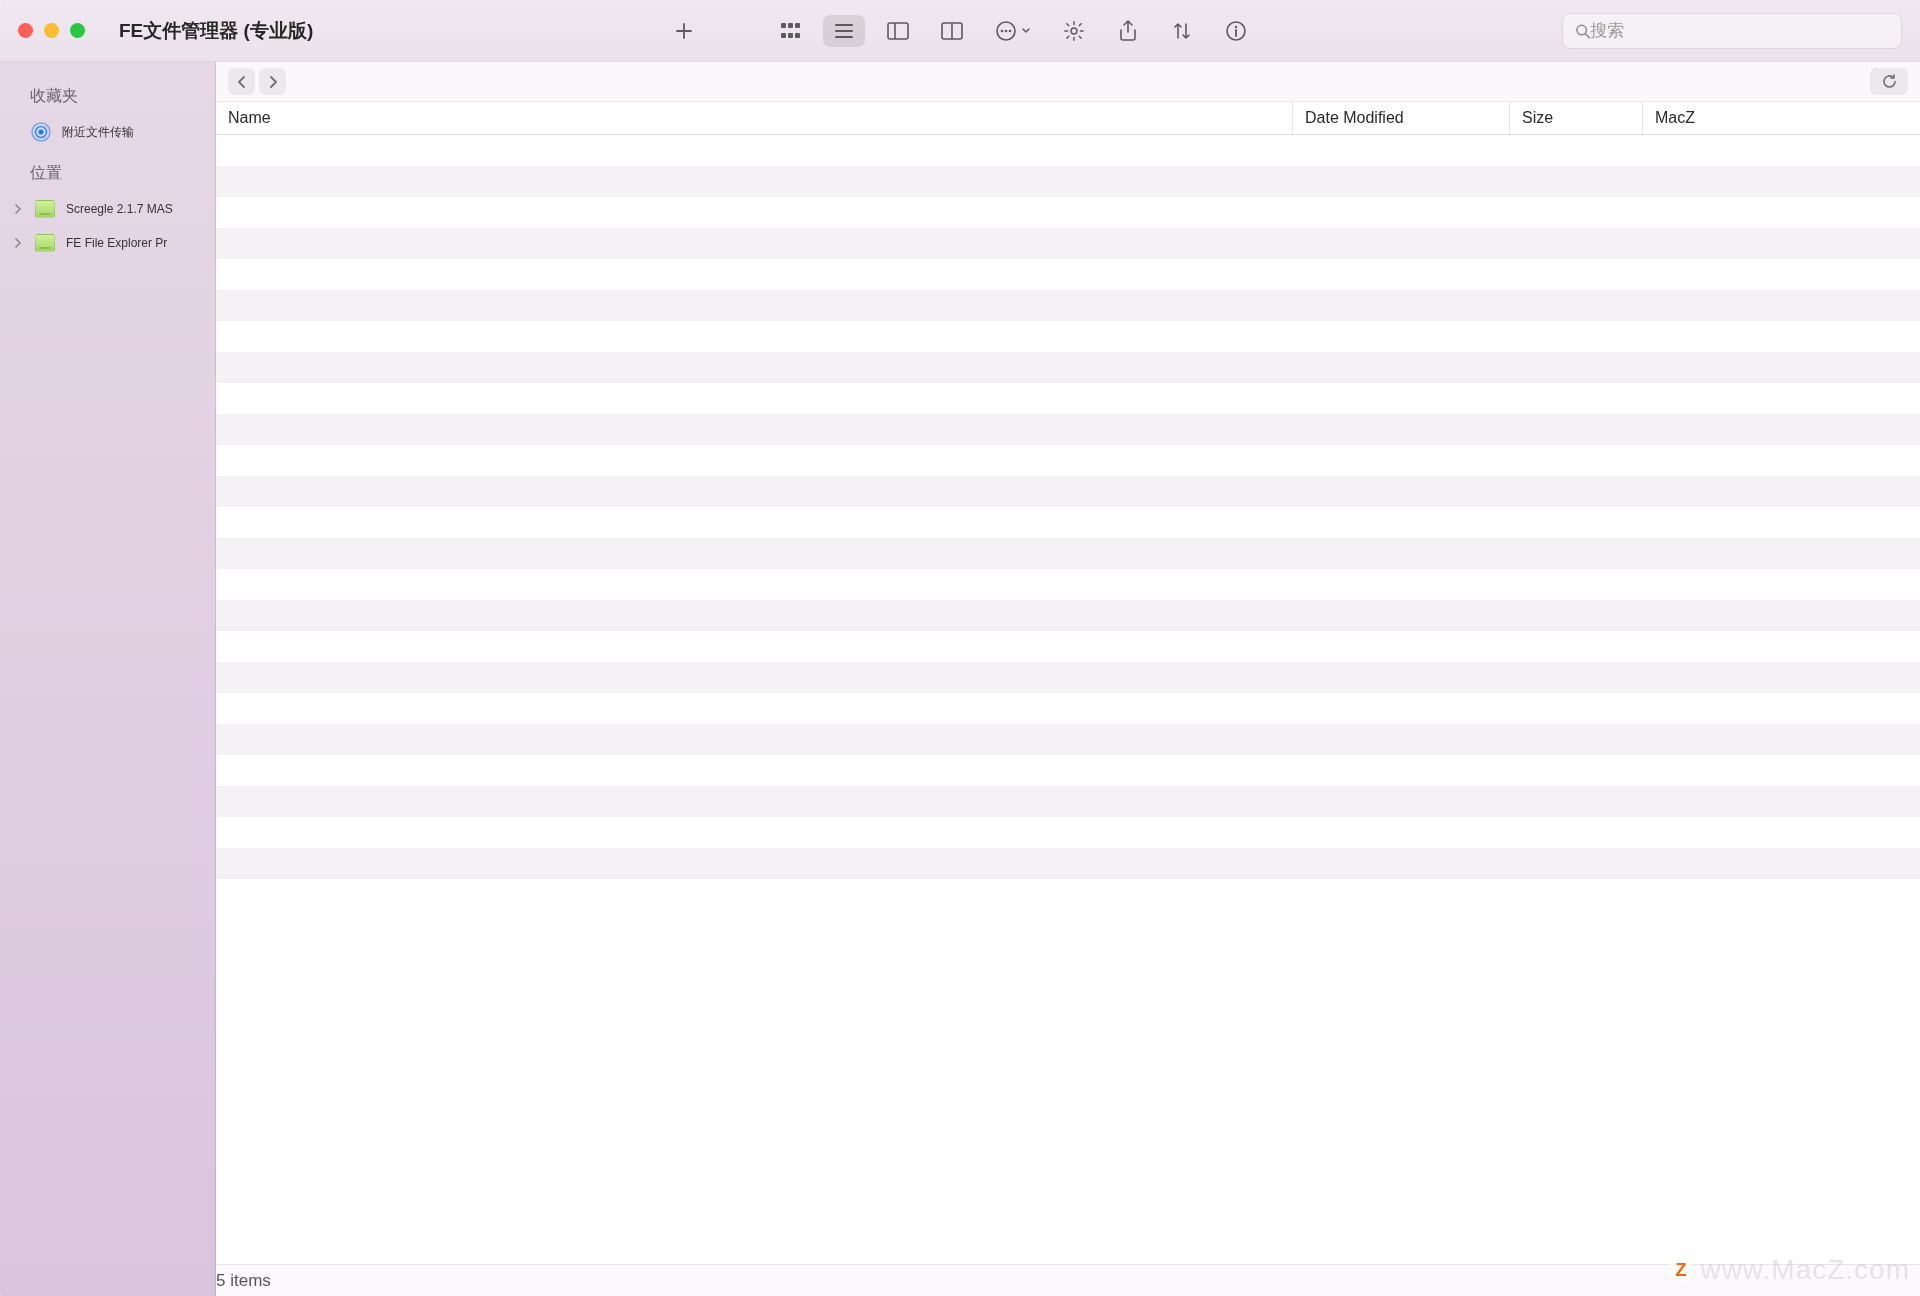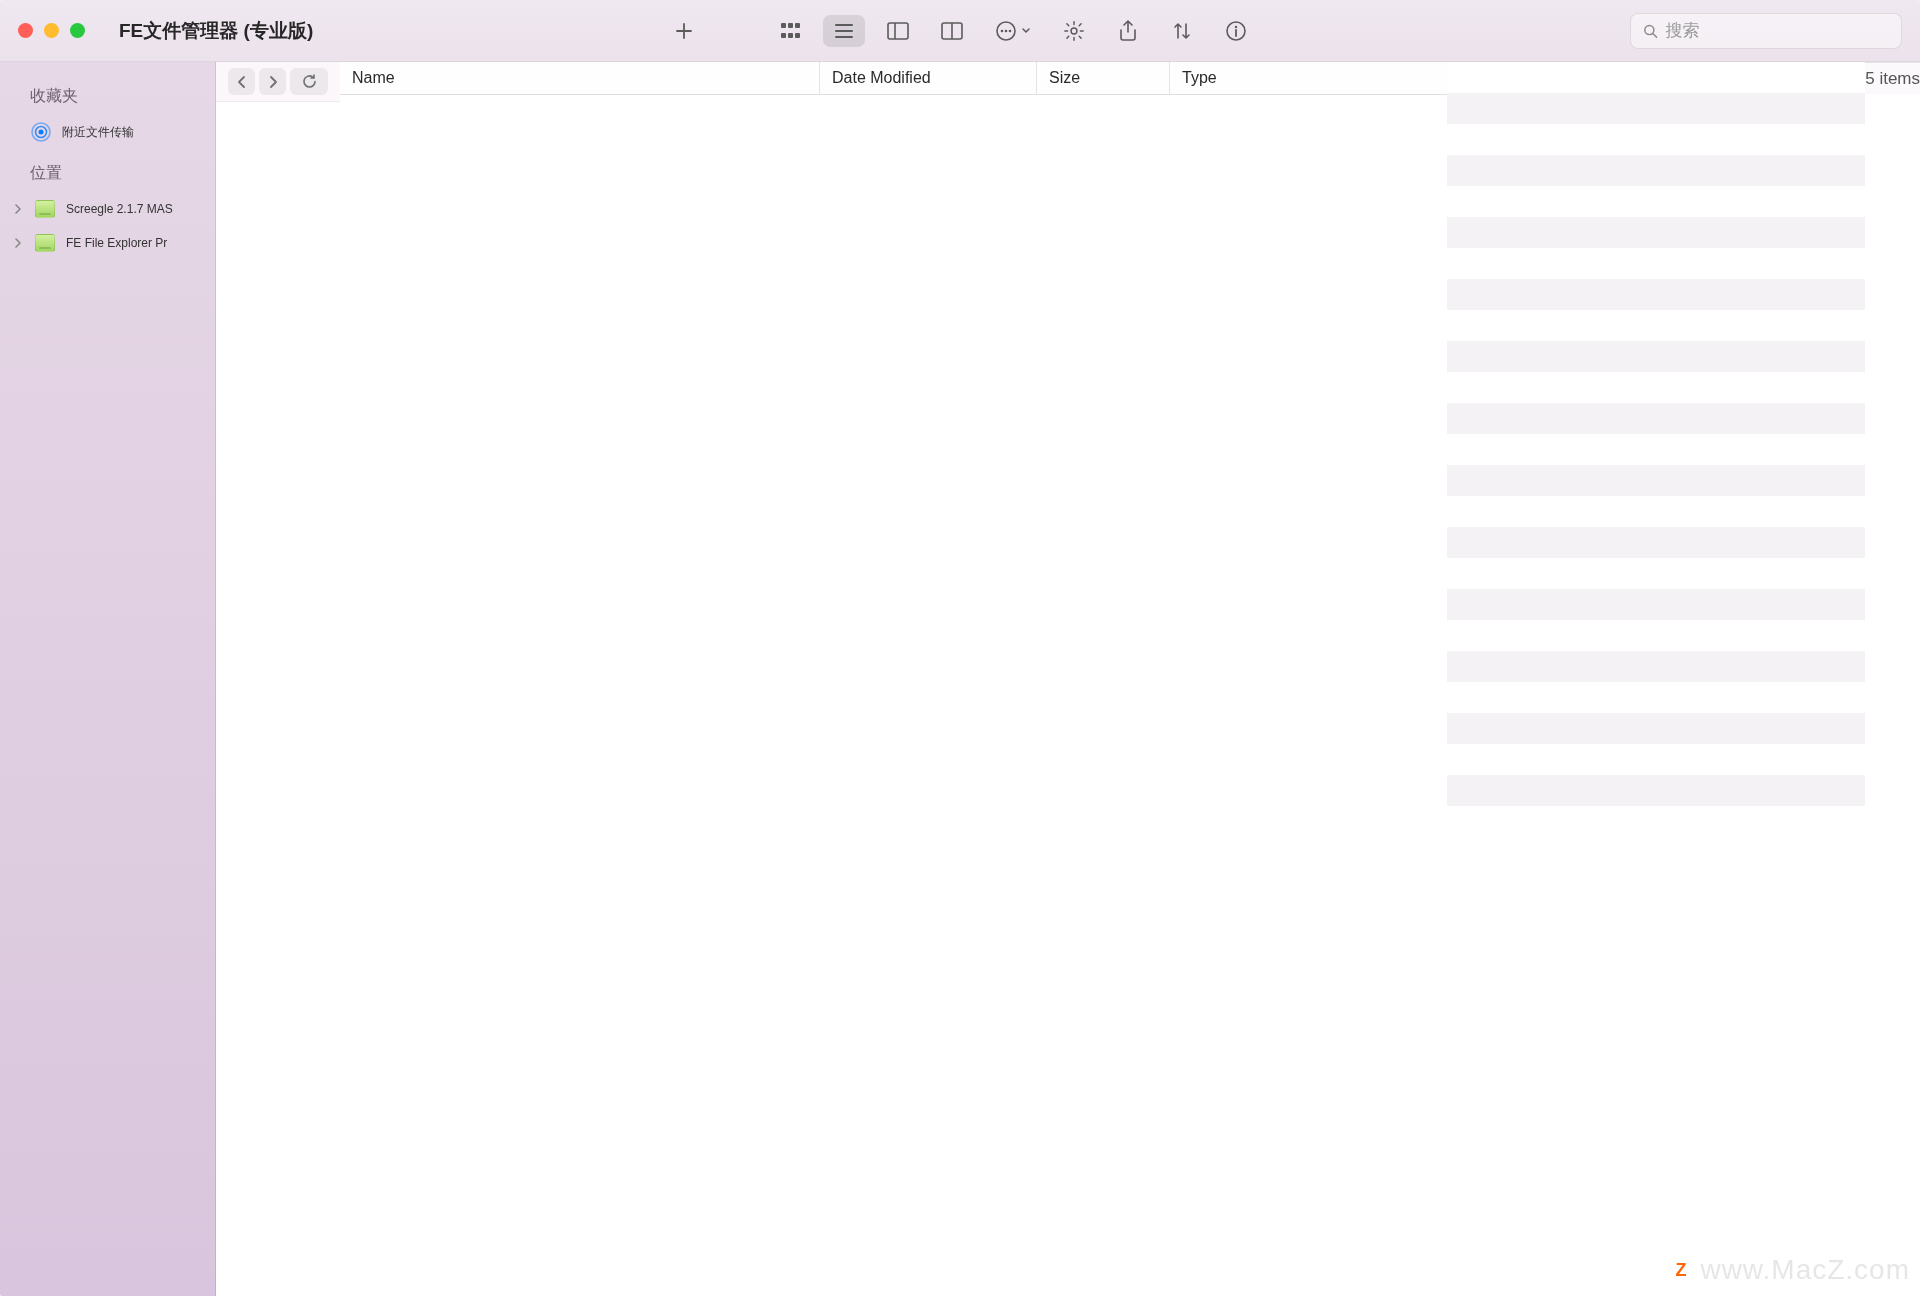--- a/index.html
+++ b/index.html
@@ -81,29 +81,28 @@
       border-radius: 7px;
       cursor: pointer;
       color: #5b5b5b;
     }
     
     .toolbar-btn.active {
       background: rgba(0,0,0,0.09);
     }
     
     .search-box {
-      width: 272px;
+      width: 340px;
       height: 36px;
       background: rgba(255,255,255,0.45);
       border: 1px solid rgba(0,0,0,0.1);
       border-radius: 8px;
       display: flex;
       align-items: center;
       padding: 0 12px;
-      gap: 8px;
       margin-left: auto;
     }
     
     .search-box input {
       border: none;
       background: transparent;
       outline: none;
       font-size: 17px;
       color: #333;
       width: 100%;
@@ -193,21 +192,21 @@
       right: 3px;
       height: 2px;
       background: rgba(0,0,0,0.15);
       border-radius: 1px;
     }
     
     
     .content {
       flex: 1;
       display: flex;
-      flex-direction: row;
+      flex-direction: column;
       background: #ffffff;
       overflow: hidden;
     }
     
     .nav-bar {
       height: 40px;
       display: flex;
       align-items: center;
       padding: 6px 12px;
       background: #fbf7fb;
@@ -474,21 +473,21 @@
             <path d="M14 8.5A5.5 5.5 0 113 8.5a5.5 5.5 0 019.5-3.8" stroke="currentColor" stroke-width="1.6" fill="none" stroke-linecap="round"></path>
             <path d="M13 2v3h-3" stroke="currentColor" stroke-width="1.6" fill="none" stroke-linecap="round" stroke-linejoin="round"></path>
           </svg>
         </div>
       </div>
 
       <div class="column-headers">
         <div class="col-header col-name">Name</div>
         <div class="col-header col-date">Date Modified</div>
         <div class="col-header col-size">Size</div>
-        <div class="col-header col-type">Type</div>
+        <div class="col-header col-type">MacZ</div>
       </div>
 
       <div class="rows">
         <div class="row"></div>
         <div class="row"></div>
         <div class="row"></div>
         <div class="row"></div>
         <div class="row"></div>
         <div class="row"></div>
         <div class="row"></div>

